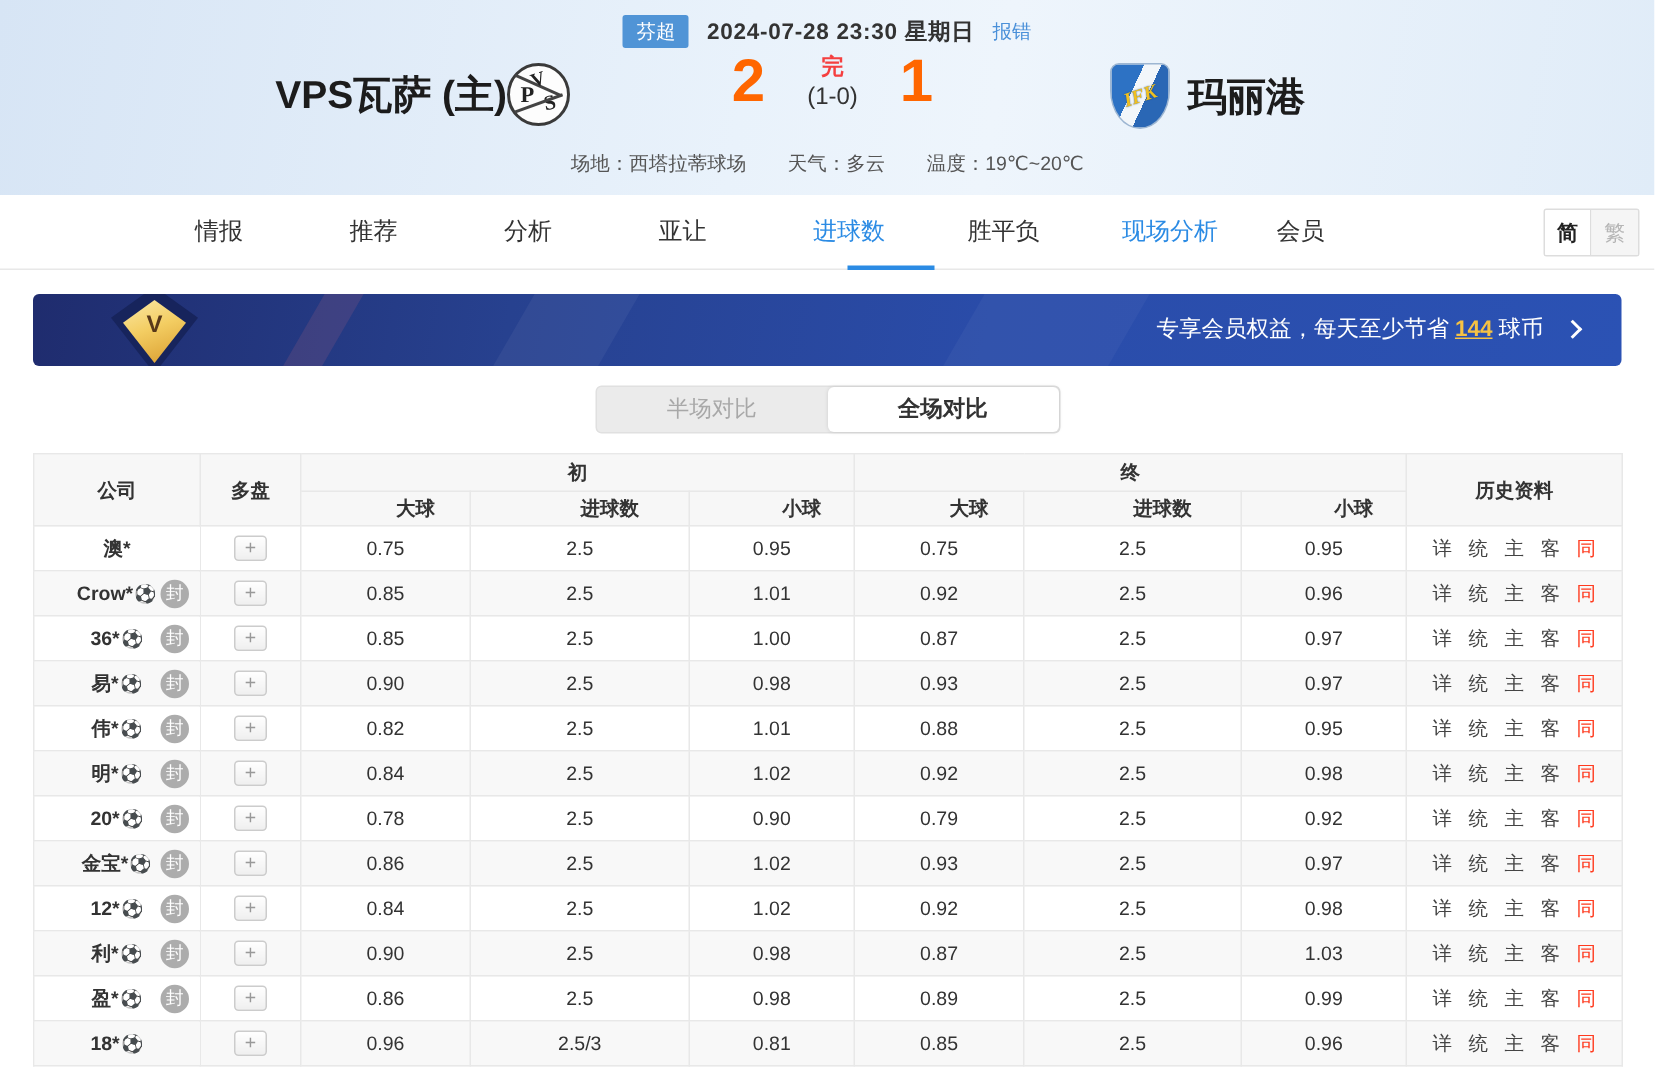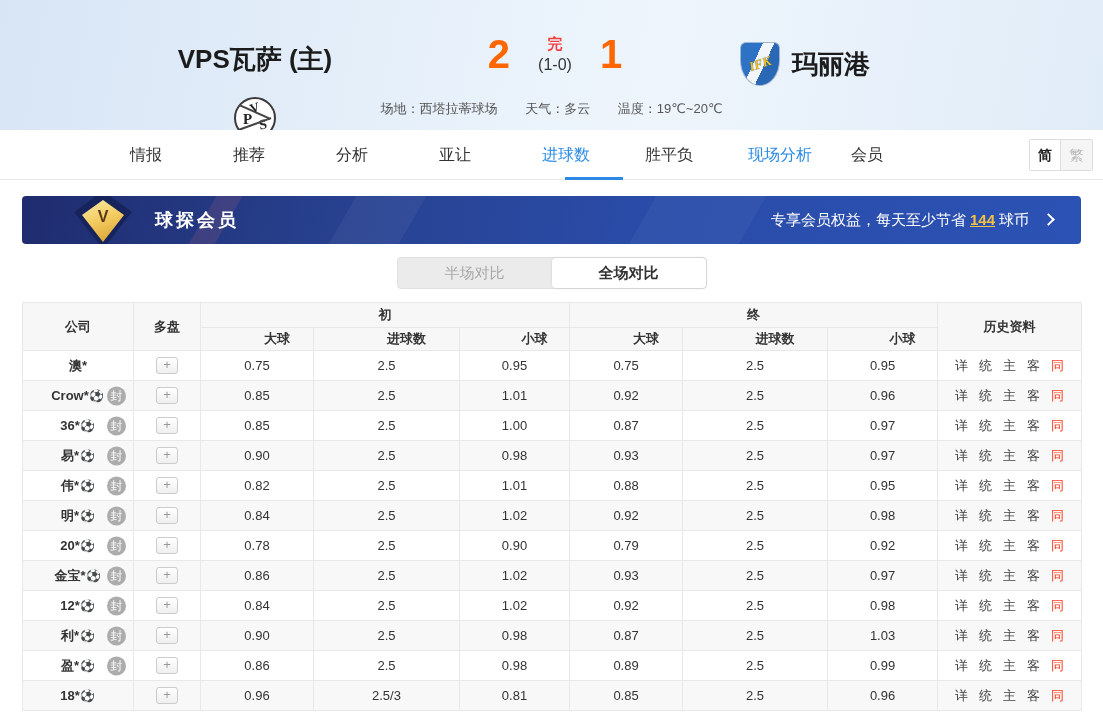--- a/index.html
+++ b/index.html
@@ -7,21 +7,21 @@
   body { font-family:"Liberation Sans","DejaVu Sans",sans-serif; background:#fff; color:#333; }
 
   
   .match-header { position:relative; height:130px;
     background:linear-gradient(100deg,#d7e5f5 0%,#e9f2fb 45%,#eef5fc 60%,#e0ecf8 100%); }
   .top-line { display:flex; justify-content:center; align-items:center; gap:12px; padding-top:10px; }
   .league-badge { background:#5094d6; color:#fff; font-size:13px; padding:2px 9px; border-radius:2px; cursor:pointer; }
   .match-datetime { font-size:15px; color:#333; font-weight:bold; letter-spacing:0.5px; }
   .report-link { font-size:13px; color:#4a90d9; cursor:pointer; text-decoration:none; }
 
-  .home-block { position:absolute; left:130px; top:42px; width:250px; display:flex; align-items:center; justify-content:flex-end; gap:20px;flex-direction:column; }
+  .home-block { position:absolute; left:130px; top:42px; width:250px; display:flex; align-items:center; justify-content:flex-end; gap:0; }
   .away-block { position:absolute; left:740px; top:42px; width:300px; display:flex; align-items:center; justify-content:flex-start; gap:12px; }
   .team-name { font-size:26px; font-weight:bold; color:#1c1c1c; cursor:pointer; white-space:nowrap; }
 
   .home-logo { position:relative; width:42px; height:42px; border-radius:50%; background:#fdfdfd; border:2px solid #3a3a3a; flex:0 0 auto; }
   .home-logo i { position:absolute; font-style:normal; font-family:"Liberation Serif","DejaVu Serif",serif; font-weight:bold; color:#222; }
   .home-logo i:nth-child(1){ top:1px; left:14px; font-size:13px; transform:rotate(-18deg); }
   .home-logo i:nth-child(2){ top:12px; left:7px;  font-size:15px; }
   .home-logo i:nth-child(3){ top:18px; left:23px; font-size:14px; transform:rotate(-12deg); }
   .home-logo::before { content:""; position:absolute; left:2px; top:12px; width:34px; height:1.5px; background:#444; transform:rotate(24deg); }
   .home-logo::after  { content:""; position:absolute; left:2px; top:24px; width:34px; height:1.5px; background:#444; transform:rotate(-20deg); }
@@ -98,20 +98,25 @@
   .history-links { display:flex; justify-content:center; gap:11px; }
   .history-links span { color:#444; cursor:pointer; }
   .history-links span:last-child { color:#ff3b1f; }
 </style>
 </head>
 <body>
 
 <div class="page">
 
   <header class="match-header">
+    <div class="top-line">
+      <span class="league-badge">芬超</span>
+      <span class="match-datetime">2024-07-28 23:30 星期日</span>
+      <a class="report-link">报错</a>
+    </div>
 
     <div class="home-block">
       <span class="team-name">VPS瓦萨 (主)</span>
       <span class="home-logo">
           <i>V</i>
           <i>P</i>
           <i>S</i>
         </span>
     </div>
 
@@ -156,21 +161,20 @@
   </nav>
 
   <div class="vip-banner">
     <i class="stripe s1"></i>
     <i class="stripe s2"></i>
     <i class="stripe s3"></i>
     <span class="vip-badge-outer"></span>
     <span class="vip-badge-inner">
         <b>V</b>
       </span>
-    <span class="vip-title">球探会员</span>
     <span class="vip-promo">
       <span>专享会员权益，每天至少节省</span><span class="gold">144</span><span>球币</span>
     </span>
     <span class="vip-chevron"></span>
   </div>
 
   <div class="view-toggle">
     <div class="toggle-btn">半场对比</div>
     <div class="toggle-btn active">全场对比</div>
   </div>

